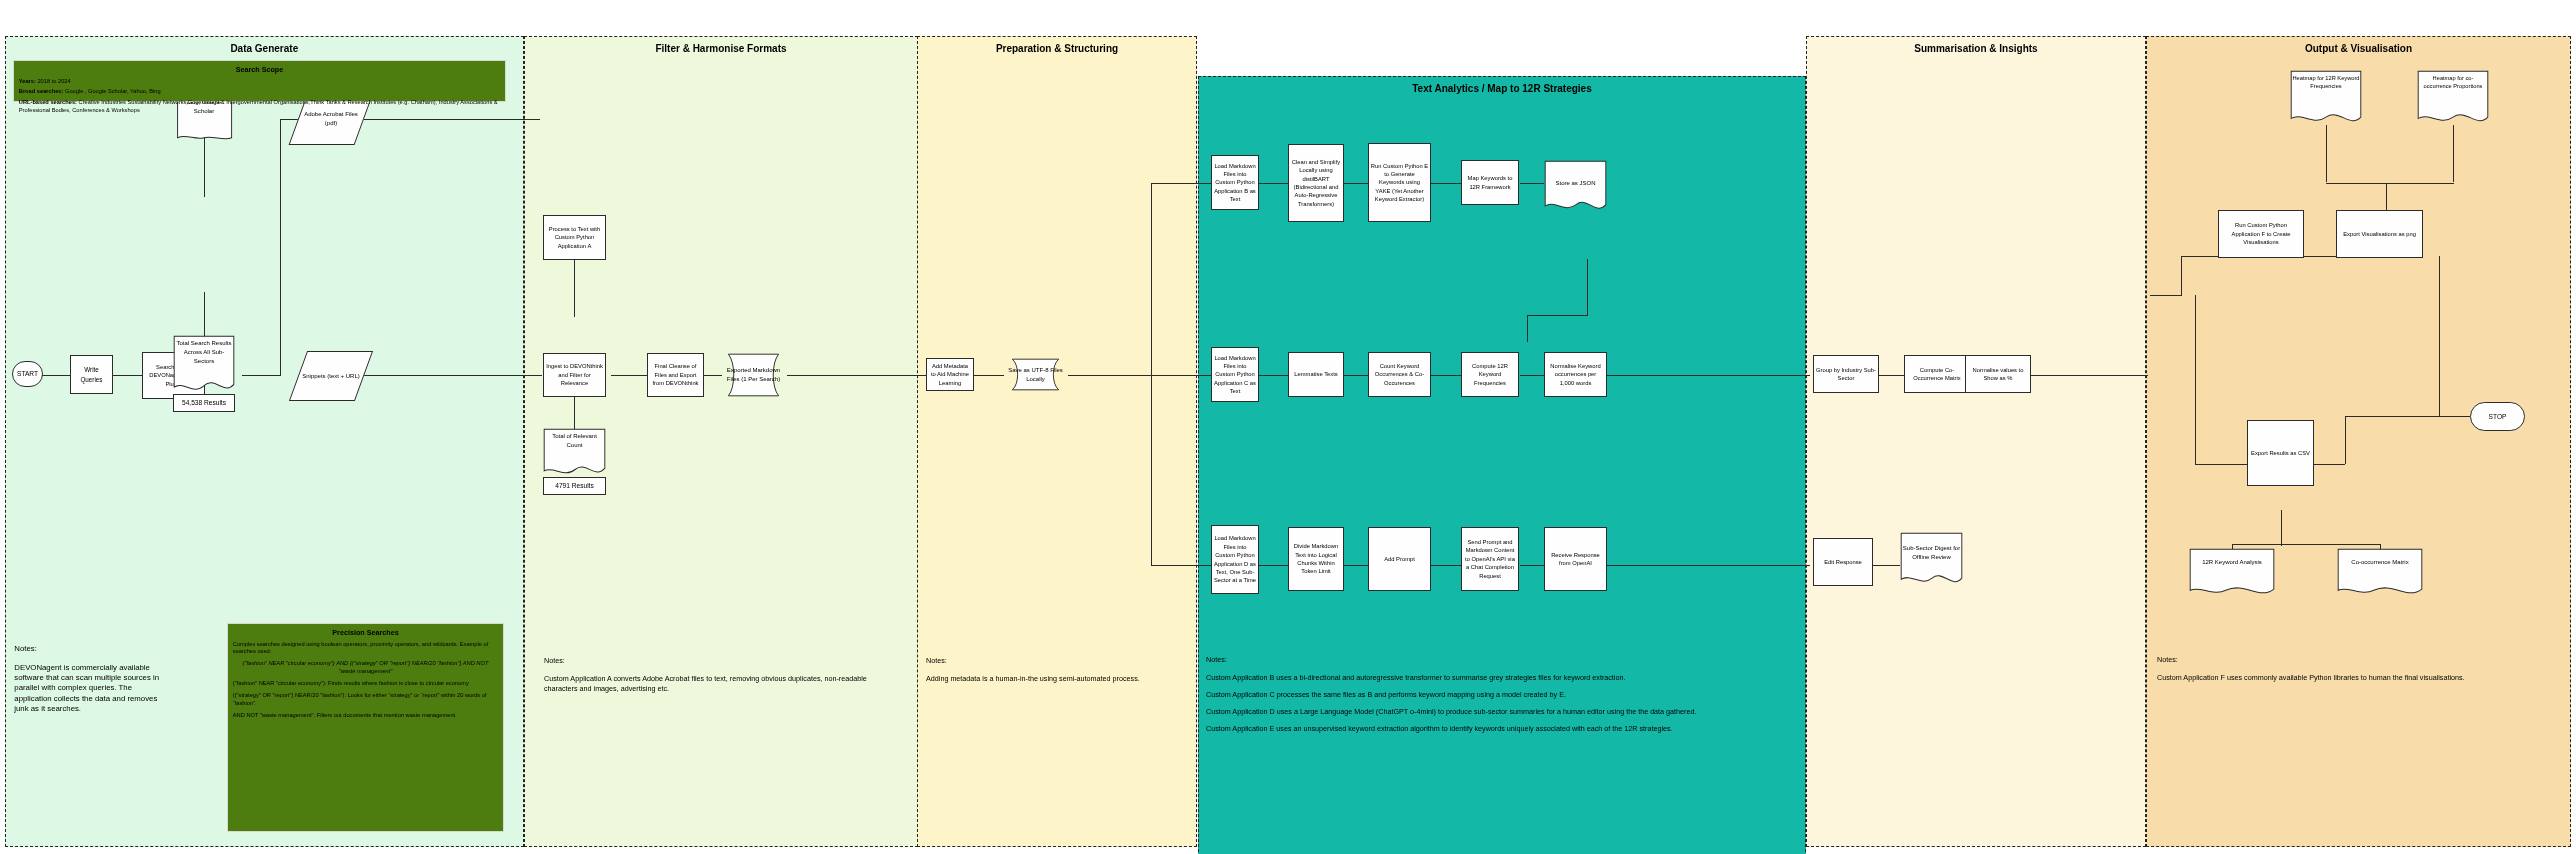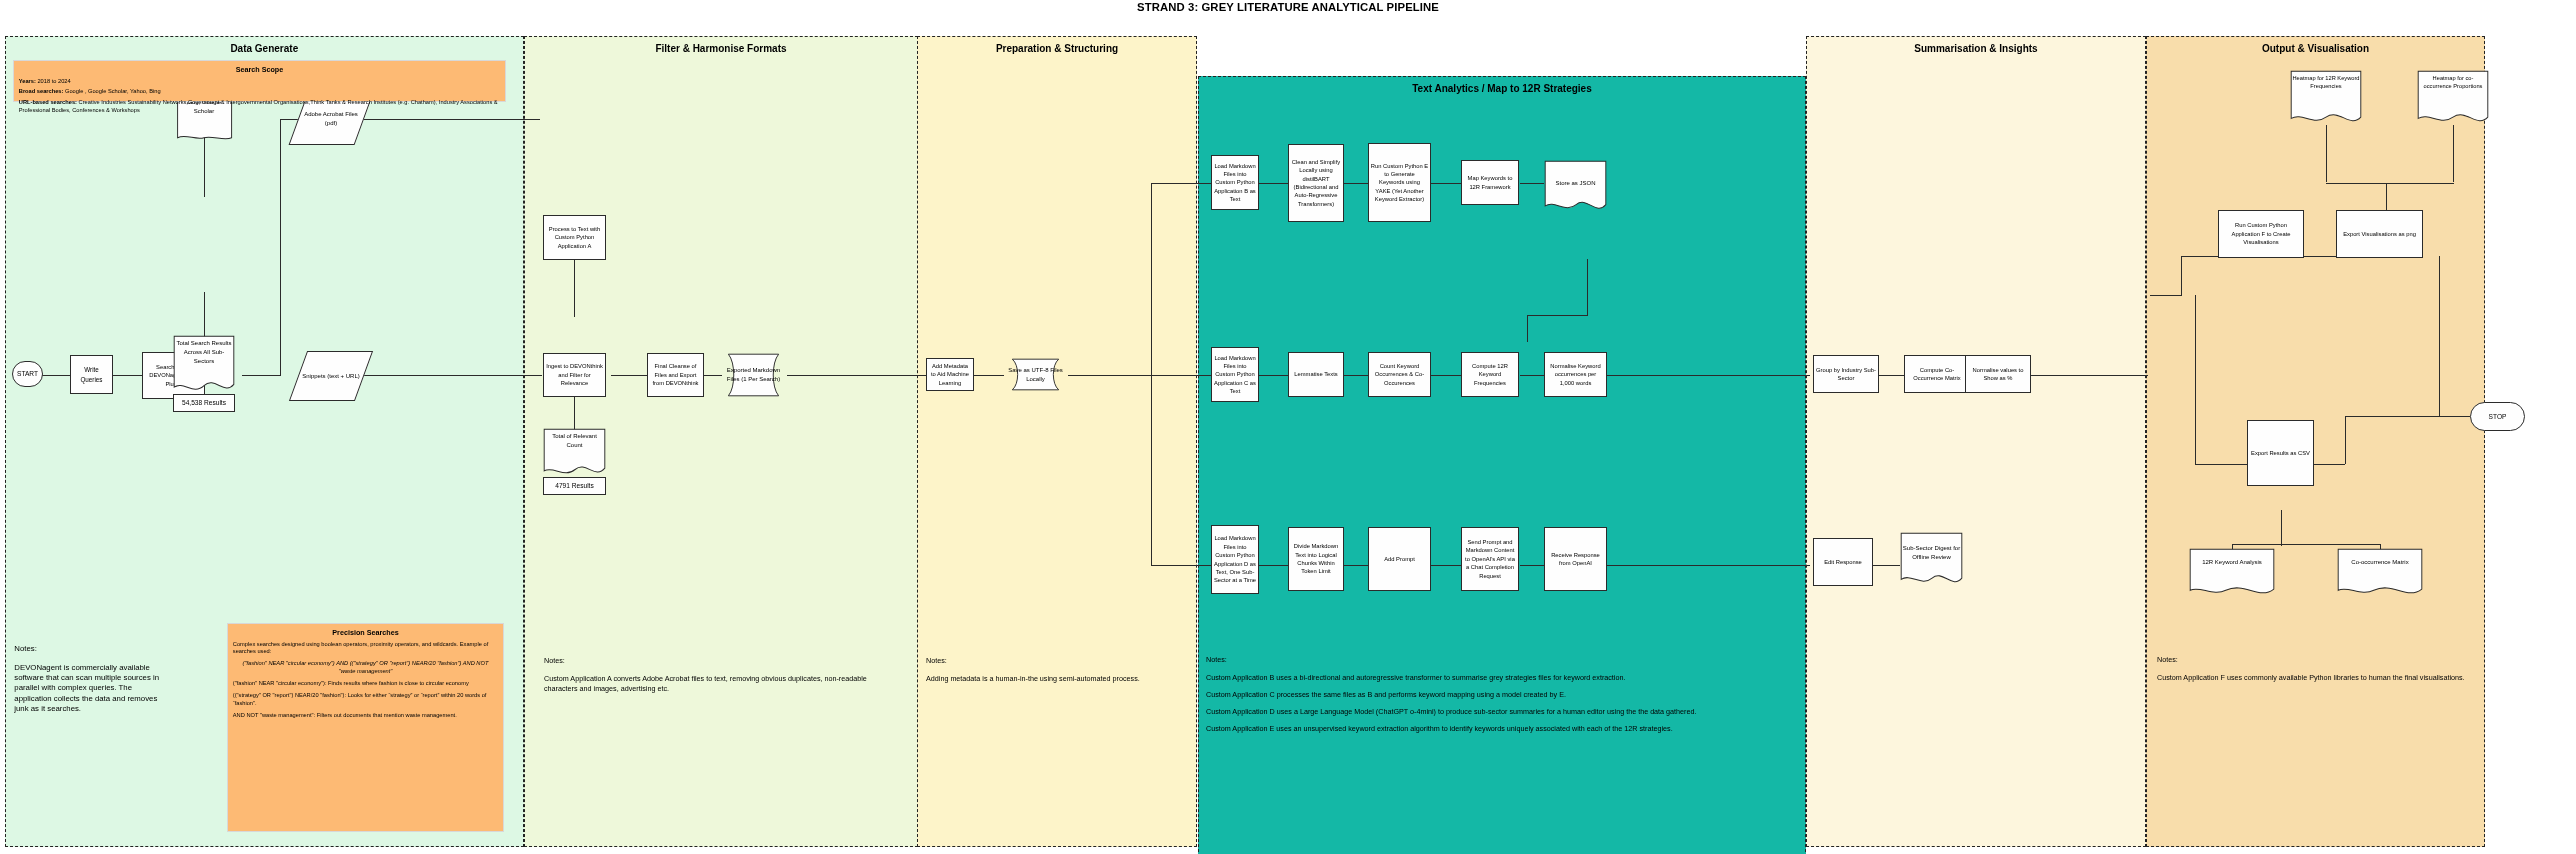--- a/index.html
+++ b/index.html
@@ -84,21 +84,21 @@
   .cylshape svg{position:absolute;left:0;top:0;width:100%;height:100%;z-index:-1;}
   .cylshape .ctext{position:relative;z-index:2;}
 
   
   .conn{position:absolute;background:#2b2b2b;z-index:1;}
   .conn.h{height:1px;}
   .conn.v{width:1px;}
 
   
   .panel{
-    position:absolute;background:#fdba74;
+    position:absolute;background:#4d7c0f;
     border:0.6px solid #d8d8d8;
     box-sizing:border-box;padding:3.6px 4.8px;
     font-size:5.7px;line-height:1.38;
     z-index:5;
   }
   .panel h4{
     margin:0 0 3px 0;font-size:7.2px;text-align:center;font-weight:bold;
   }
   .panel p{margin:0 0 4.2px 0;}
   .panel .ital{font-style:italic;text-align:center;margin:4.2px 6px;}
@@ -111,21 +111,20 @@
   }
   .notes .nhead{margin-bottom:8.4px;}
   .notes p{margin:0 0 7.2px 0;}
   .notes.big{font-size:7.8px;line-height:1.32;}
 </style>
 </head>
 <body>
 
 <div id="canvas">
 
-  <div id="main-title">STRAND 3: GREY LITERATURE ANALYTICAL PIPELINE</div>
 
   <div class="lane" id="lane1" style="left:4.8px;width:519px;background:#ddf8e4;">
     <div class="lane-title">Data Generate</div>
   </div>
 
   <div class="panel" style="left:13px;top:60px;width:493px;height:42px;">
     <h4>Search Scope</h4>
     <p style="margin-bottom:3px;"><b>Years:</b><span> 2018 to 2024</span></p>
     <p style="margin-bottom:3px;"><b>Broad searches:</b><span> Google , Google Scholar, Yahoo, Bing</span></p>
     <p style="margin-bottom:0;"><b>URL-based searches:</b><span> Creative Industries Sustainability Networks,Government &amp; Intergovernmental Organisations,Think Tanks &amp; Research Institutes (e.g. Chatham), Industry Associations &amp; Professional Bodies, Conferences &amp; Workshops</span></p>
@@ -320,21 +319,21 @@
 
   <div class="node small" style="left:1813px;top:538px;width:60px;height:48px;">Edit Response</div>
 
   <div class="docshape" style="left:1900px;top:532px;width:63px;height:54px;">
     <svg viewBox="0 0 106 90" preserveAspectRatio="none">
       <path d="M2,2 L104,2 L104,72 C88,90 72,58 54,72 C36,86 18,64 2,74 Z" fill="#fefefe" stroke="#2b2b2b" stroke-width="1.6"></path>
     </svg>
     <div class="dtext" style="font-size:6px;padding-top:8.4px;">Sub-Sector Digest for Offline Review</div>
   </div>
 
-  <div class="lane" id="lane6" style="left:2146px;width:339px;background:#f8ddab;">
+  <div class="lane" id="lane6" style="left:2146px;width:425px;background:#f8ddab;">
     <div class="lane-title">Output &amp; Visualisation</div>
   </div>
 
   <div class="conn v" style="left:2326px;top:125px;height:57px;"></div>
   <div class="conn v" style="left:2453px;top:125px;height:57px;"></div>
   <div class="conn h" style="left:2326px;top:183px;width:128px;"></div>
   <div class="conn v" style="left:2386px;top:183px;height:27.4px;"></div>
   <div class="conn h" style="left:2304px;top:256px;width:32px;"></div>
   <div class="conn h" style="left:2150px;top:295px;width:31px;"></div>
   <div class="conn v" style="left:2181px;top:256px;height:40px;"></div>

